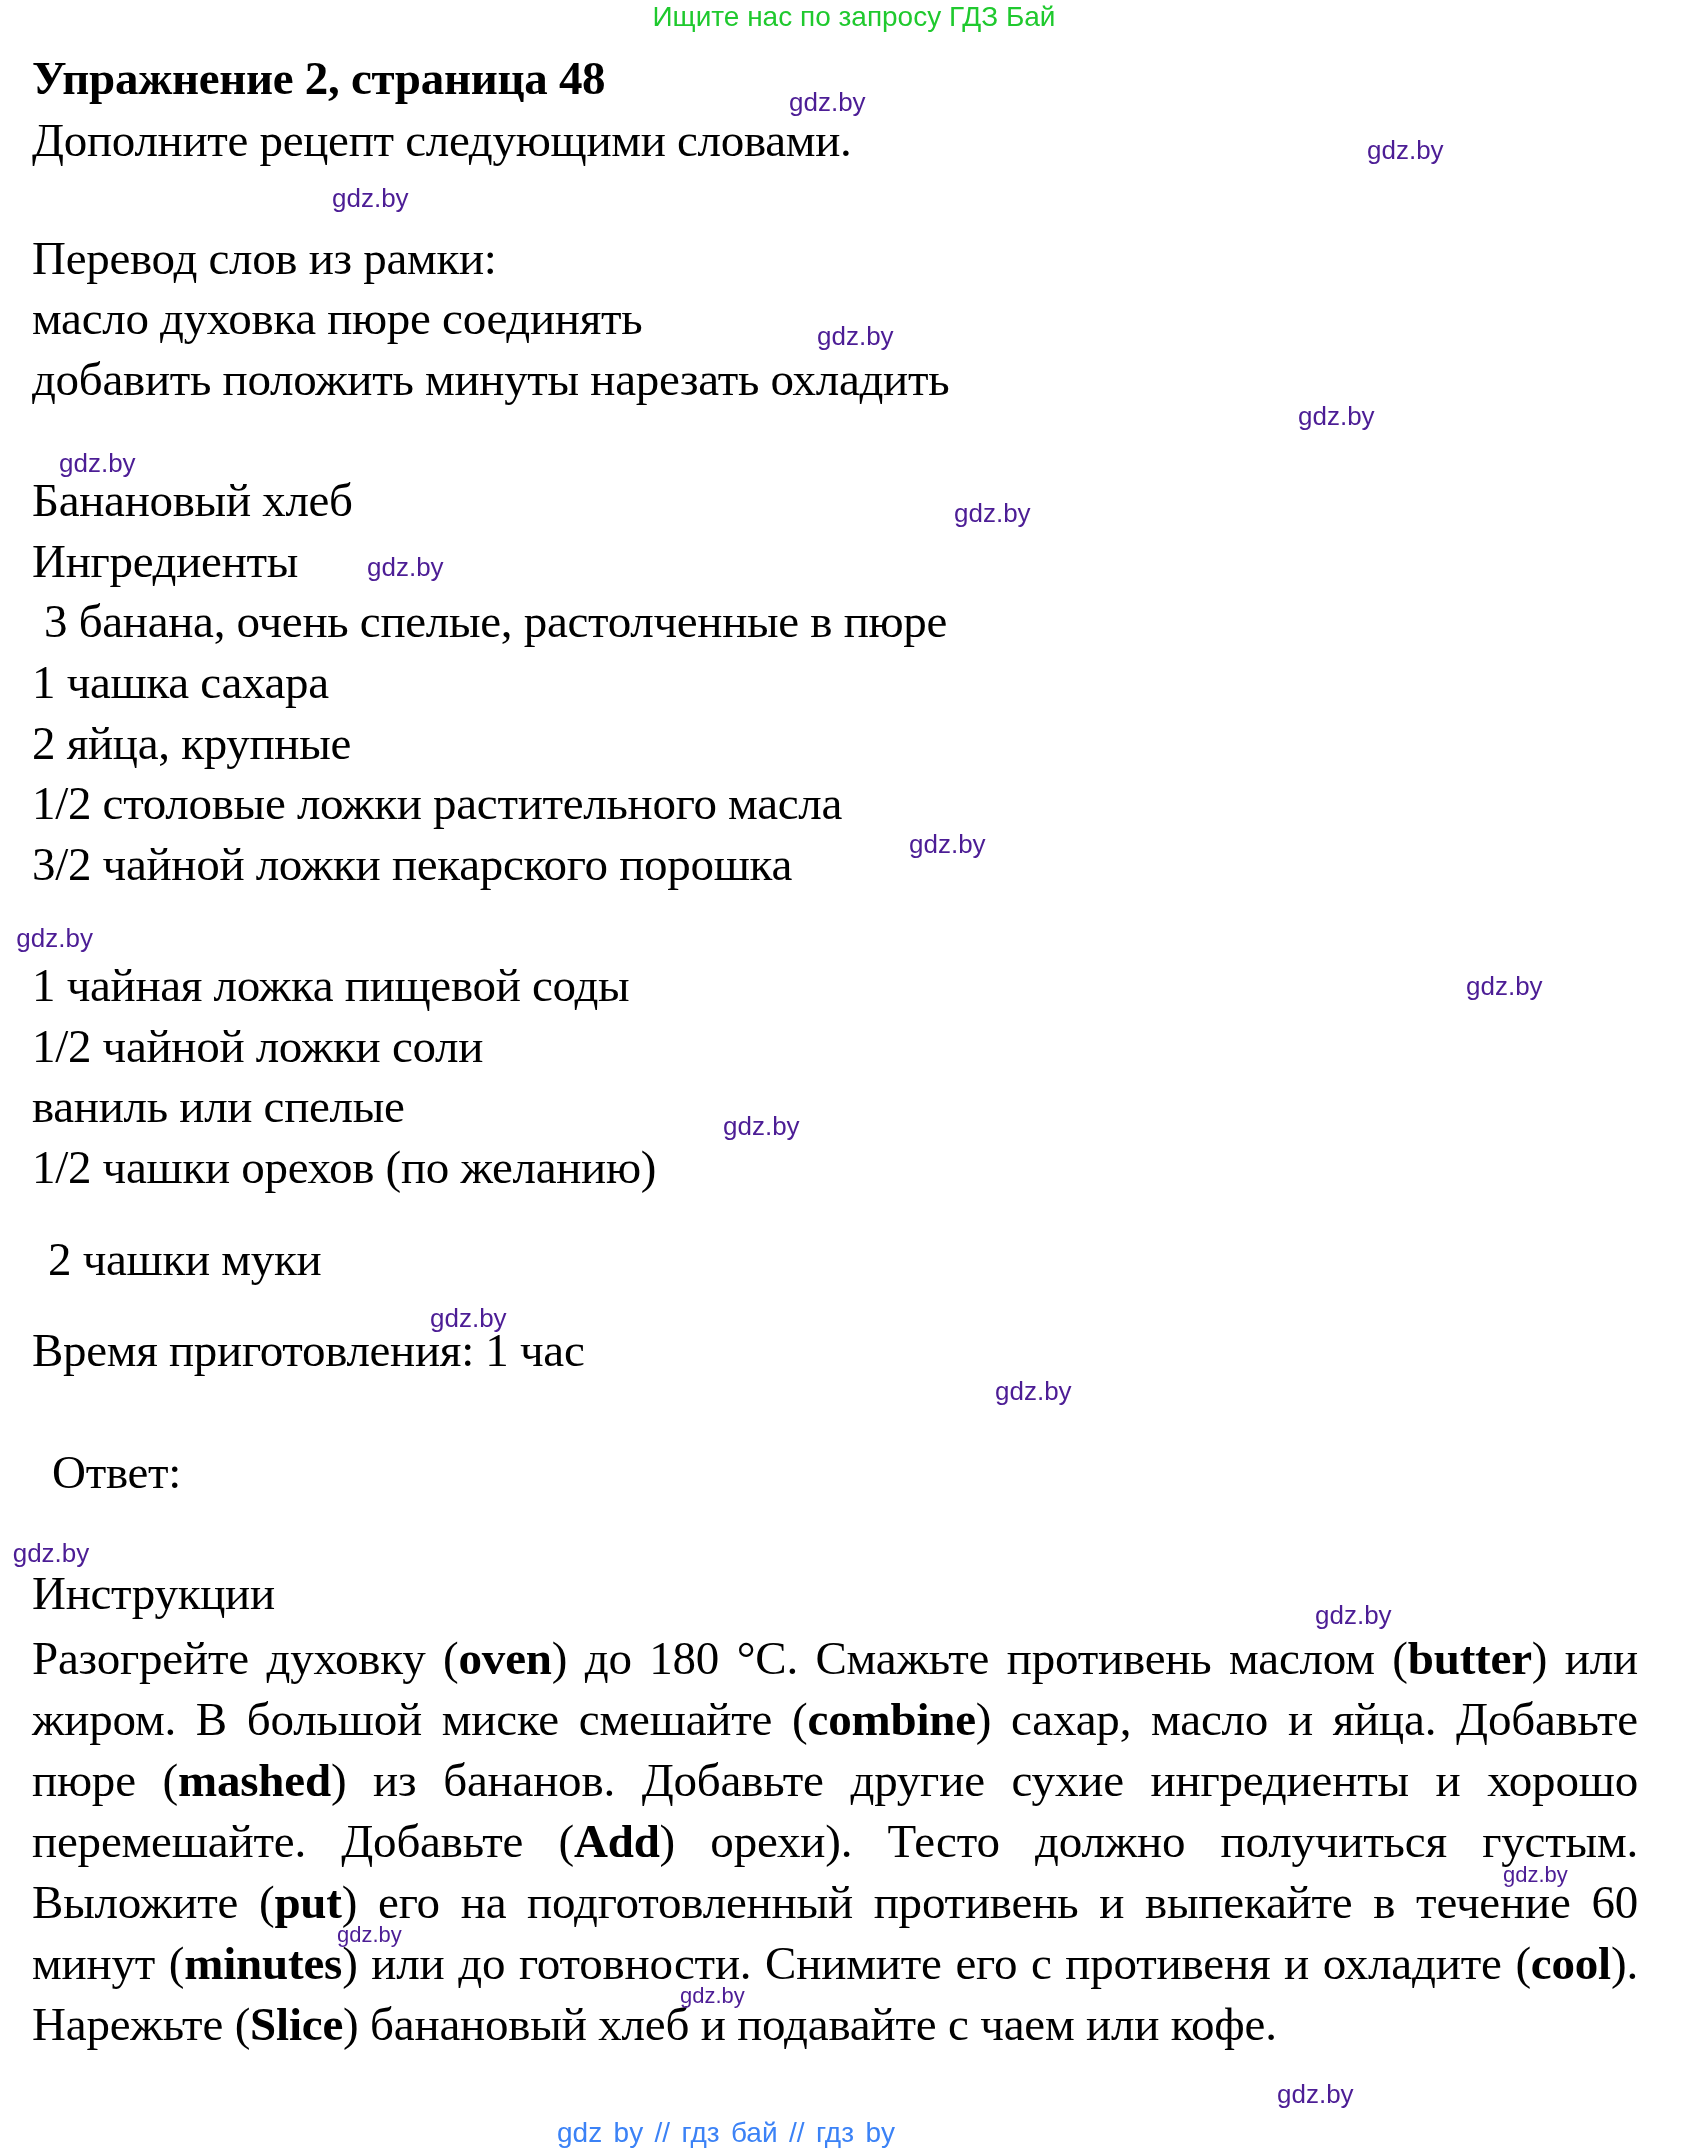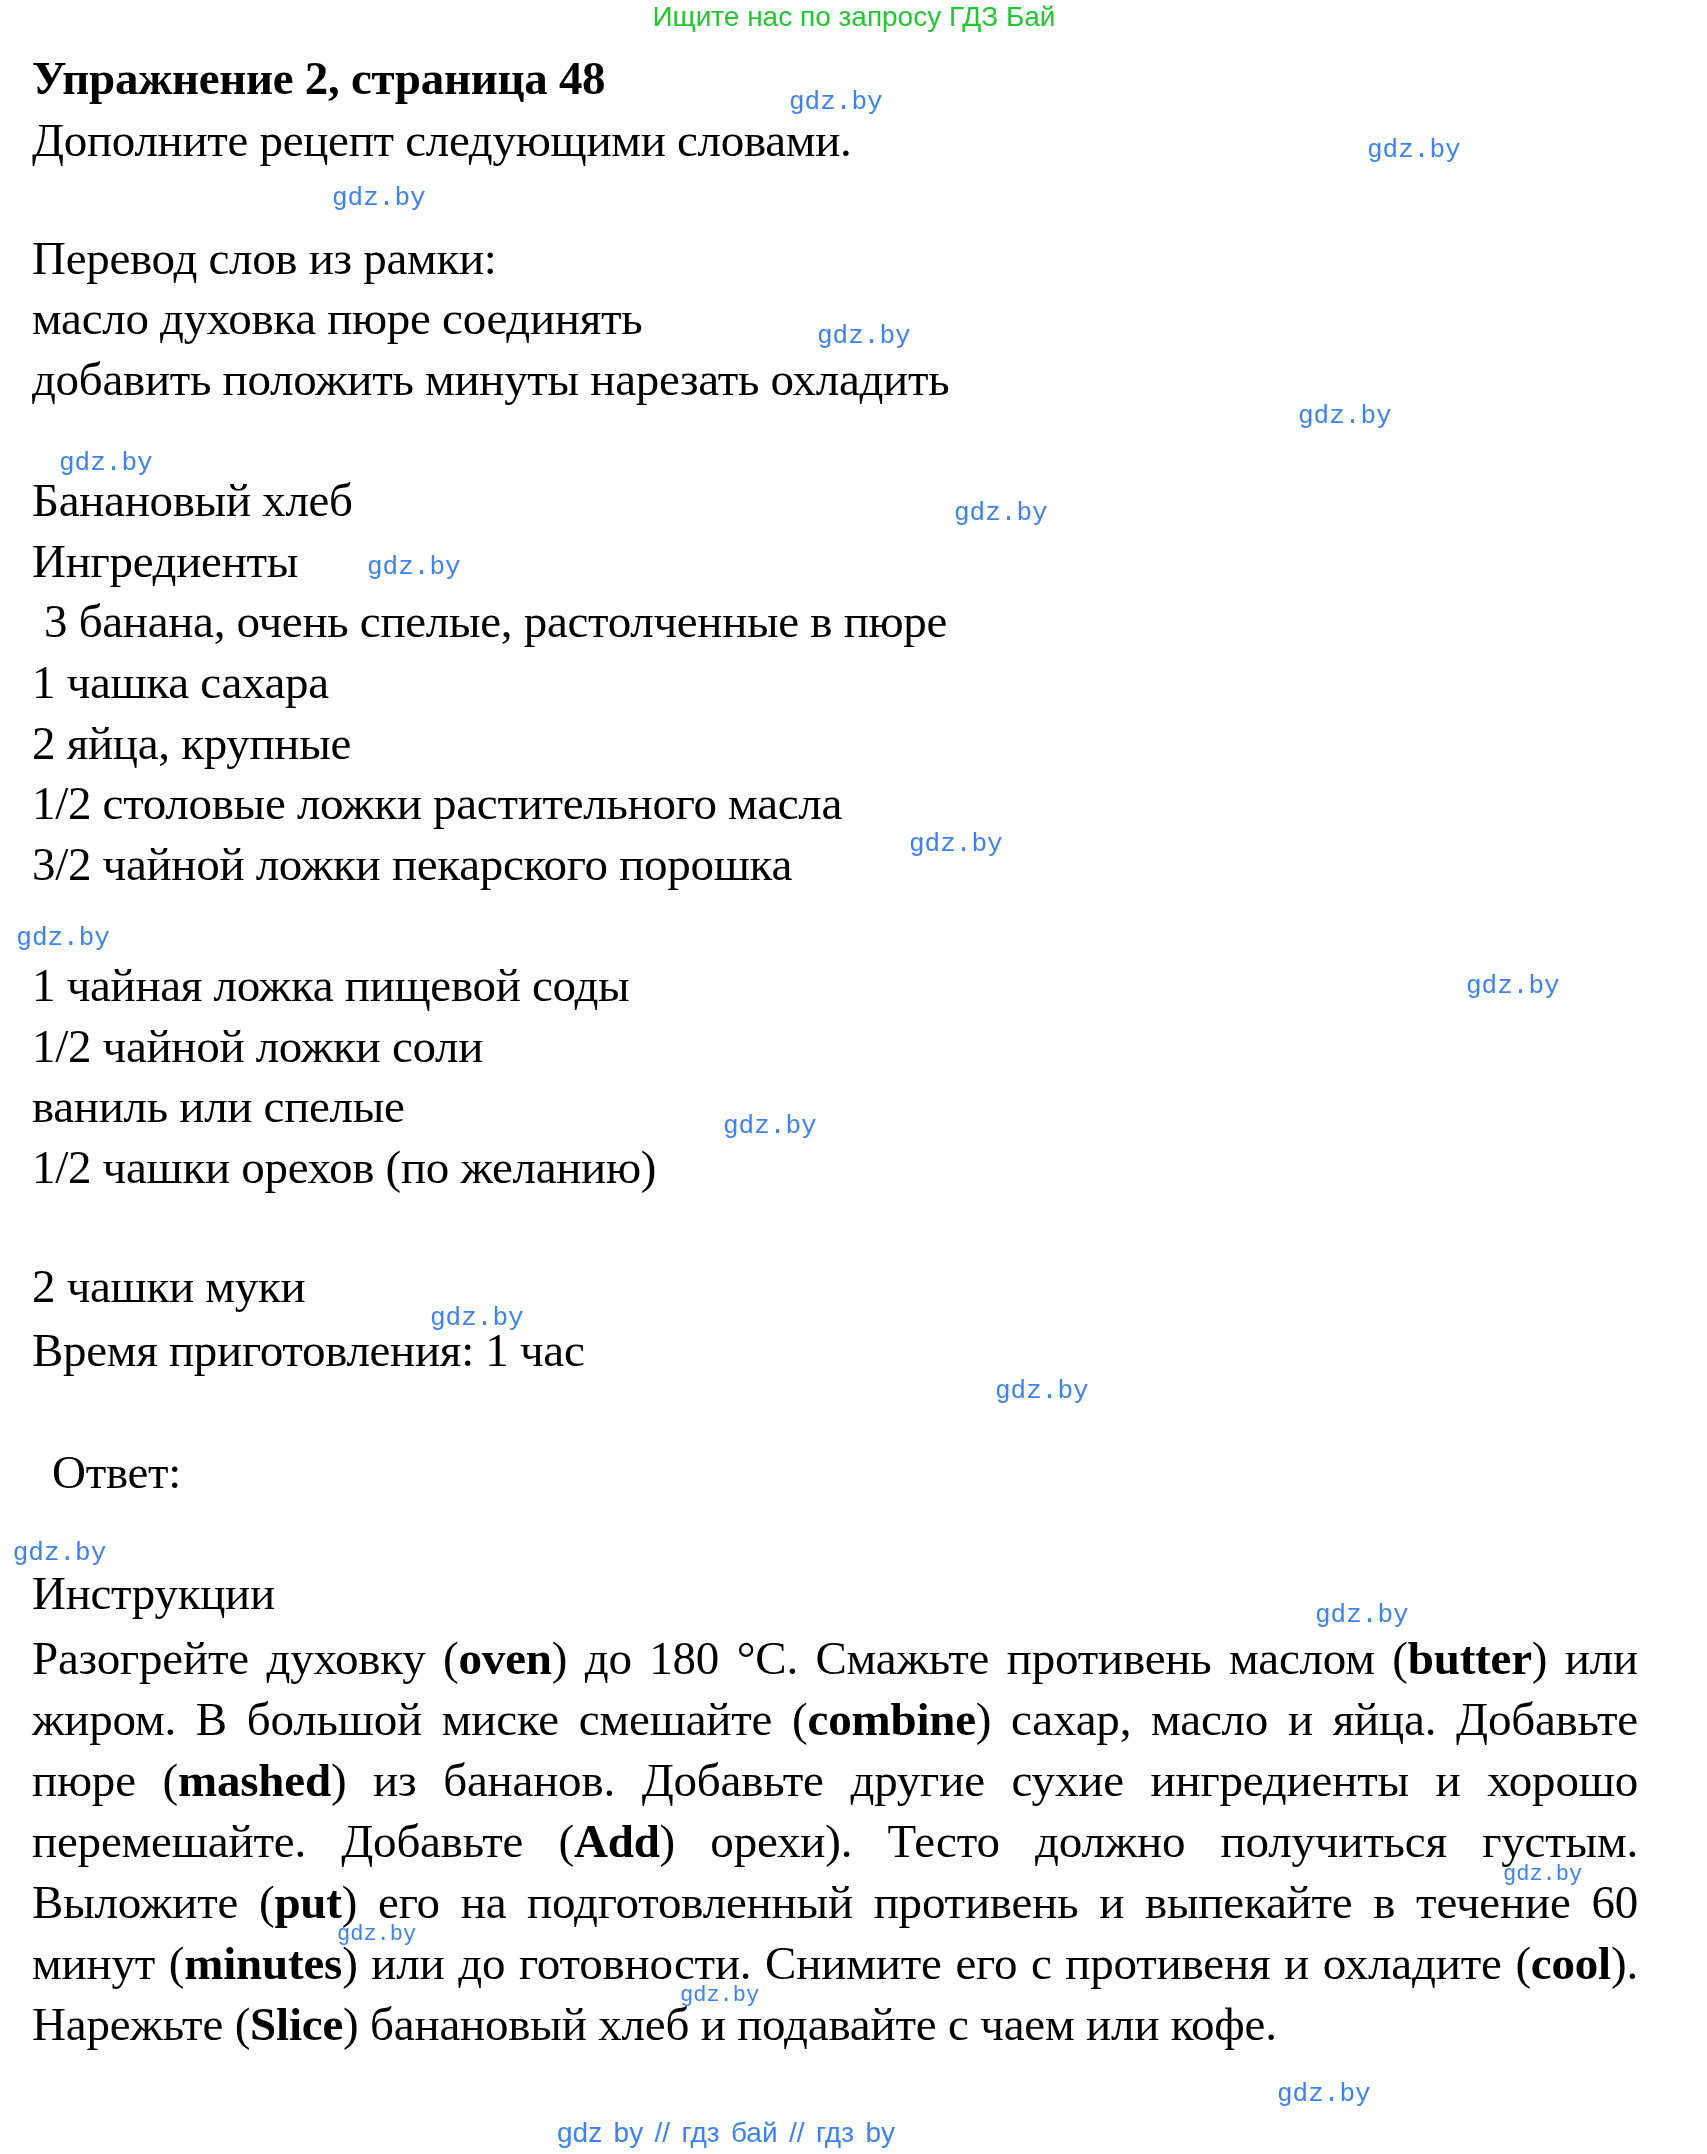--- a/index.html
+++ b/index.html
@@ -23,22 +23,22 @@
   }
   .title { font-weight: bold; }
   .indent { left: 44px; }
   .para {
     position: absolute; left: 32px; top: 1628px; width: 1606px;
     font-size: 47px; line-height: 61px; text-align: justify;
     text-align-last: left; letter-spacing: -0.2px;
   }
   .para b { font-weight: bold; }
   .wm {
-    position: absolute; font-family: Liberation Mono, monospace;
-    font-size: 26px; line-height: 29px; color: #3b82f6; white-space: nowrap;
+    position: absolute; font-family: Liberation Sans, sans-serif;
+    font-size: 26px; line-height: 29px; color: #4c1d95; white-space: nowrap;
   }
 </style>
 </head>
 <body>
 
 <div class="banner">Ищите нас по запросу ГДЗ Бай</div>
 
 <div class="line title" style="top:51px;">Упражнение 2, страница 48</div>
 <div class="line" style="top:113px;">Дополните рецепт следующими словами.</div>
 
@@ -51,21 +51,21 @@
 
 <div class="line indent" style="top:594px;">3 банана, очень спелые, растолченные в пюре</div>
 <div class="line" style="top:655px;">1 чашка сахара</div>
 <div class="line" style="top:716px;">2 яйца, крупные</div>
 <div class="line" style="top:776px;">1/2 столовые ложки растительного масла</div>
 <div class="line" style="top:837px;">3/2 чайной ложки пекарского порошка</div>
 <div class="line" style="top:958px;">1 чайная ложка пищевой соды</div>
 <div class="line" style="top:1019px;">1/2 чайной ложки соли</div>
 <div class="line" style="top:1079px;">ваниль или спелые</div>
 <div class="line" style="top:1140px;">1/2 чашки орехов (по желанию)</div>
-<div class="line" style="top:1259px;">2 чашки муки</div>
+<div class="line" style="top:1232px;margin-left:16px;">2 чашки муки</div>
 
 <div class="line" style="top:1323px;">Время приготовления: 1 час</div>
 
 <div class="line" style="top:1445px;margin-left:20px;">Ответ:</div>
 <div class="line" style="top:1566px;">Инструкции</div>
 
 <div class="para" id="para"><span>Разогрейте духовку (</span><b>oven</b><span>) до 180 °С. Смажьте противень маслом (</span><b>butter</b><span>) или жиром. В большой миске смешайте (</span><b>combine</b><span>) сахар, масло и яйца. Добавьте пюре (</span><b>mashed</b><span>) из бананов. Добавьте другие сухие ингредиенты и хорошо перемешайте. Добавьте (</span><b>Add</b><span>) орехи). Тесто должно получиться густым. Выложите (</span><b>put</b><span>) его на подготовленный противень и выпекайте в течение 60 минут (</span><b>minutes</b><span>) или до готовности. Снимите его с противеня и охладите (</span><b>cool</b><span>). Нарежьте (</span><b>Slice</b><span>) банановый хлеб и подавайте с чаем или кофе.</span></div>
 
 <span class="wm" style="left:789px;top:88px;">gdz.by</span>
 <span class="wm" style="left:1367px;top:136px;">gdz.by</span>

